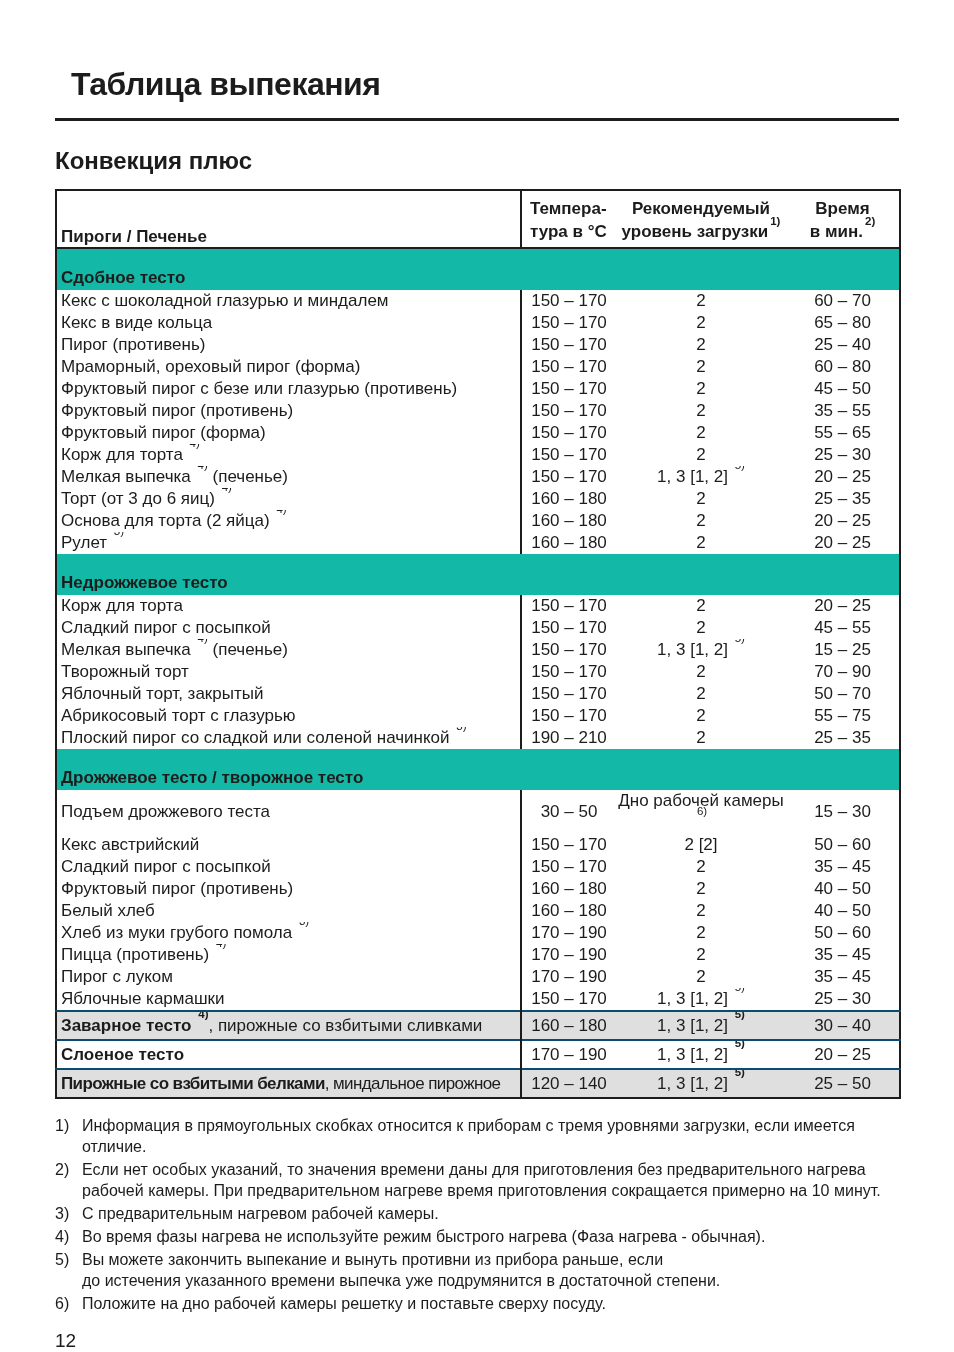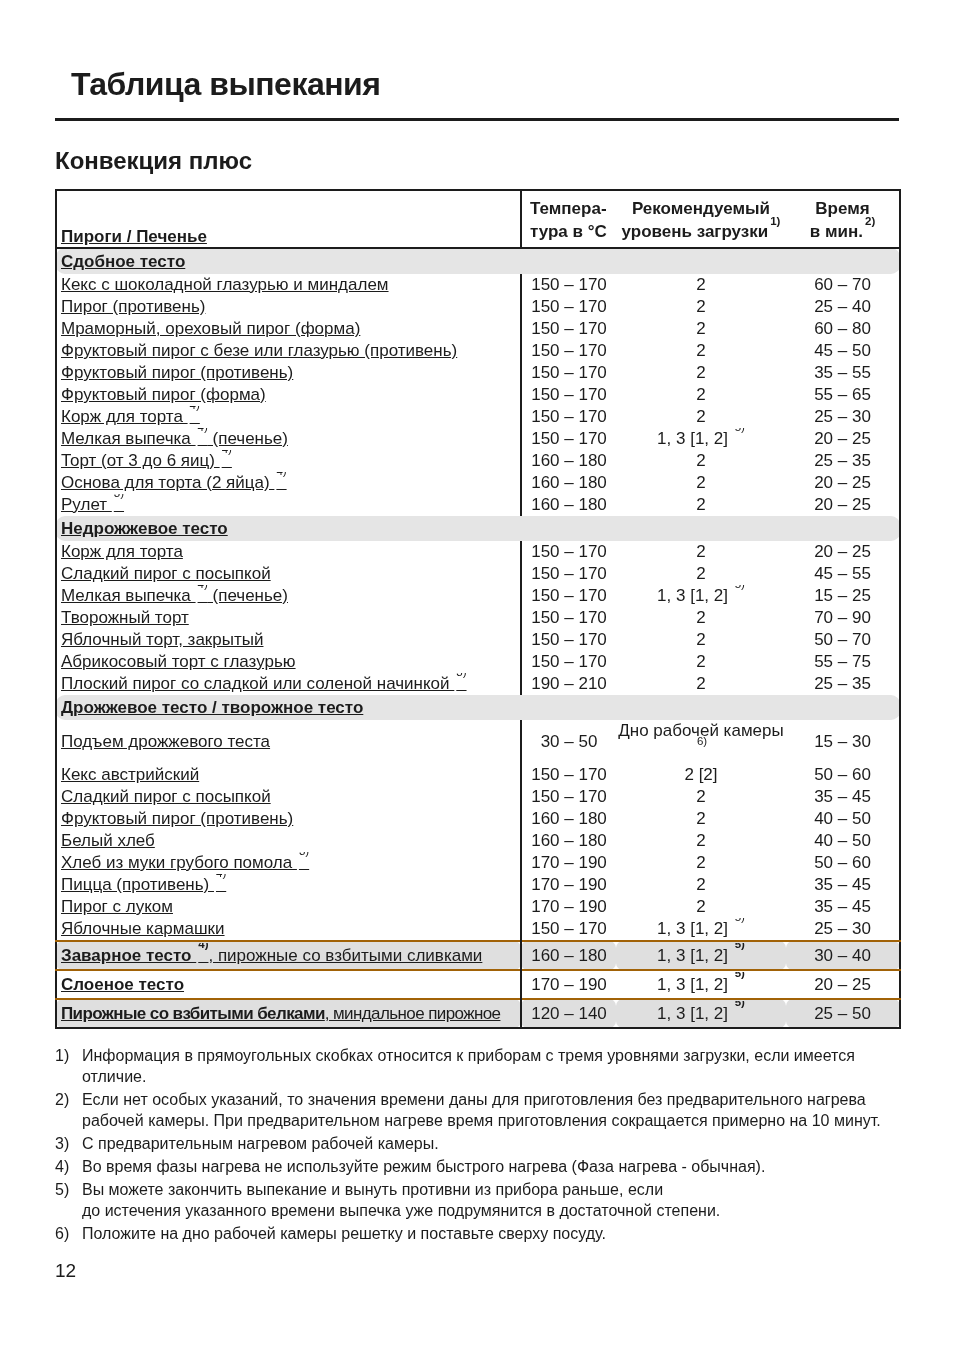--- a/index.html
+++ b/index.html
@@ -45,36 +45,34 @@
     font-weight: 700;
     padding: 6px 4px 4px 4px;
     text-align: center;
   }
   thead th.h-col1 { text-align: left; }
   thead th.h-col2 { text-align: left; padding-left: 8px; }
   .hline { display: block; line-height: 23px; }
 
   .name-cell {
     text-align: left;
-    padding: 0 3px 0 4px;
+    padding: 16px 3px 0 4px;
     white-space: nowrap;
-    text-decoration: underline;
   }
   .item-row td { height: 22px; line-height: 22px; padding-top: 0; padding-bottom: 0; }
   .section-row td {
     height: 25px; line-height: 25px;
-    background: #e5e5e5;
+    background: #14b8a6;
     font-weight: 700;
     font-size: 17.5px;
-    border-radius: 9px;
   }
   .special-row td {
     height: 27px; line-height: 27px;
-    border-top: 2px solid #a16207;
-    padding-top: 0; padding-bottom: 0; border-radius: 7px;
+    border-top: 2px solid #0c4a6e;
+    padding-top: 0; padding-bottom: 0;
   }
   .special-row.shaded td { background: #dfdfdf; }
   .special-row .name-cell b { font-weight: 700; }
   .special-row sup { font-weight: 700; }
   tr.special-row:last-child .name-cell { letter-spacing: -0.6px; }
 
   .temp-cell { border-left: 2px solid #1c1c1c; }
   thead th.h-col2 { border-left: 2px solid #1c1c1c; }
   .temp-cell, .level-cell, .time-cell { text-align: center; }
   table.baking-table { border: 2px solid #1c1c1c; }
@@ -143,20 +141,26 @@
         <tr class="section-row">
           <td class="name-cell section-cell" colspan="4"><span class="sec-label">Сдобное тесто</span></td>
         </tr>
         <tr class="item-row">
           <td class="name-cell"><span>Кекс с шоколадной глазурью и миндалем</span></td>
           <td class="temp-cell">150 – 170</td>
           <td class="level-cell"><span>2</span></td>
           <td class="time-cell">60 – 70</td>
         </tr>
         <tr class="item-row">
+          <td class="name-cell"><span>Кекс в виде кольца</span></td>
+          <td class="temp-cell">150 – 170</td>
+          <td class="level-cell"><span>2</span></td>
+          <td class="time-cell">65 – 80</td>
+        </tr>
+        <tr class="item-row">
           <td class="name-cell"><span>Пирог (противень)</span></td>
           <td class="temp-cell">150 – 170</td>
           <td class="level-cell"><span>2</span></td>
           <td class="time-cell">25 – 40</td>
         </tr>
         <tr class="item-row">
           <td class="name-cell"><span>Мраморный, ореховый пирог (форма)</span></td>
           <td class="temp-cell">150 – 170</td>
           <td class="level-cell"><span>2</span></td>
           <td class="time-cell">60 – 80</td>

